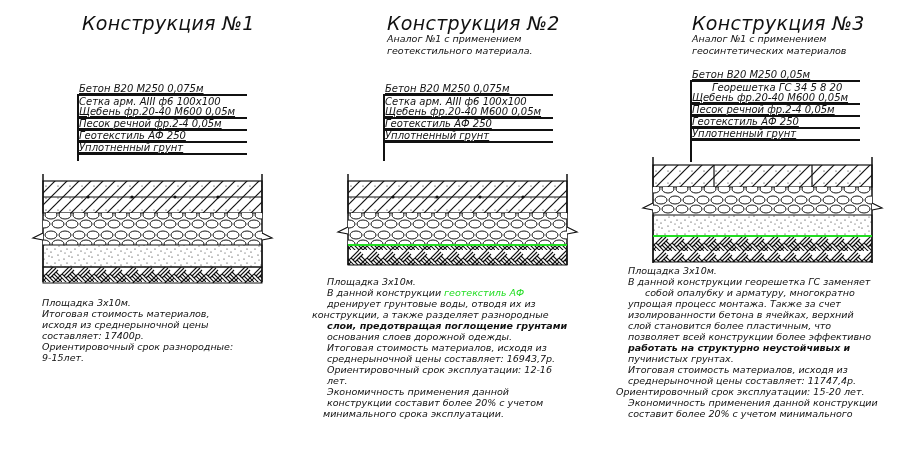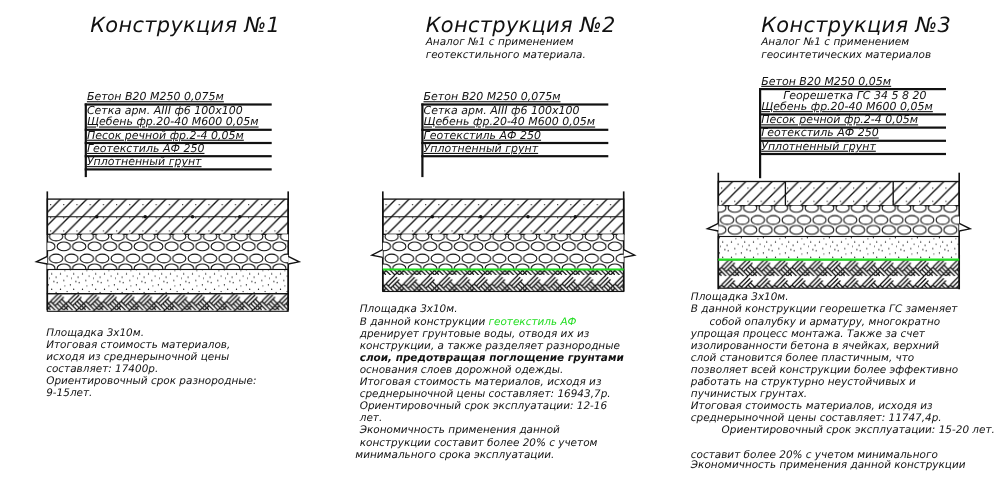--- a/index.html
+++ b/index.html
@@ -126,21 +126,21 @@
     <rect x="13" y="43" width="219" height="32" fill="url(#stones)"></rect>
     <path d="M13,57 L3,62 L13,64 M232,57 L242,62 L232,64" stroke="#111" stroke-width="1.2" fill="#fff"></path>
     <rect x="13" y="75" width="219" height="20" fill="url(#soil)" stroke="#111" stroke-width="1"></rect>
     <line x1="13" y1="75" x2="232" y2="75" stroke="#22dd22" stroke-width="2"></line>
   </svg>
 
   <div>
     <div class="desc" style="left:327px;top:276px;">Площадка 3х10м.</div>
     <div class="desc" style="left:327px;top:287px;"><span>В данной конструкции </span><span class="hl">геотекстиль АФ</span></div>
     <div class="desc" style="left:327px;top:298px;">дренирует грунтовые воды, отводя их из</div>
-    <div class="desc" style="left:327px;top:309px;text-align:right;">конструкции, а также разделяет разнородные</div>
+    <div class="desc" style="left:312px;top:309px;text-align:right;">конструкции, а также разделяет разнородные</div>
     <div class="desc" style="left:327px;top:320px;font-weight:bold;">слои, предотвращая поглощение грунтами</div>
     <div class="desc" style="left:327px;top:331px;">основания слоев дорожной одежды.</div>
     <div class="desc" style="left:327px;top:342px;">Итоговая стоимость материалов, исходя из</div>
     <div class="desc" style="left:327px;top:353px;">среднерыночной цены составляет: 16943,7р.</div>
     <div class="desc" style="left:327px;top:364px;">Ориентировочный срок эксплуатации: 12-16</div>
     <div class="desc" style="left:327px;top:375px;">лет.</div>
     <div class="desc" style="left:327px;top:386px;">Экономичность применения данной</div>
     <div class="desc" style="left:327px;top:397px;">конструкции составит более 20% с учетом</div>
     <div class="desc" style="left:323px;top:408px;">минимального срока эксплуатации.</div>
   </div>
@@ -180,22 +180,22 @@
   </svg>
 
   <div>
     <div class="desc" style="left:628px;top:265px;">Площадка 3х10м.</div>
     <div class="desc" style="left:628px;top:276px;">В данной конструкции георешетка ГС заменяет</div>
     <div class="desc" style="left:628px;top:287px;margin-left:17px;">собой опалубку и арматуру, многократно</div>
     <div class="desc" style="left:628px;top:298px;">упрощая процесс монтажа. Также за счет</div>
     <div class="desc" style="left:628px;top:309px;">изолированности бетона в ячейках, верхний</div>
     <div class="desc" style="left:628px;top:320px;">слой становится более пластичным, что</div>
     <div class="desc" style="left:628px;top:331px;">позволяет всей конструкции более эффективно</div>
-    <div class="desc" style="left:628px;top:342px;">работать на структурно неустойчивых и</div>
+    <div class="desc" style="left:628px;top:342px;font-weight:bold;">работать на структурно неустойчивых и</div>
     <div class="desc" style="left:628px;top:353px;">пучинистых грунтах.</div>
     <div class="desc" style="left:628px;top:364px;">Итоговая стоимость материалов, исходя из</div>
     <div class="desc" style="left:628px;top:375px;">среднерыночной цены составляет: 11747,4р.</div>
-    <div class="desc" style="left:656px;top:386px;">Ориентировочный срок эксплуатации: 15-20 лет.</div>
-    <div class="desc" style="left:628px;top:397px;margin-top:20px;">Экономичность применения данной конструкции</div>
+    <div class="desc" style="left:616px;top:386px;">Ориентировочный срок эксплуатации: 15-20 лет.</div>
+    <div class="desc" style="left:628px;top:397px;">Экономичность применения данной конструкции</div>
     <div class="desc" style="left:628px;top:408px;">составит более 20% с учетом минимального</div>
     <div class="desc" style="left:628px;top:419px;margin-top:44px;">срока эксплуатации.</div>
   </div>
 </div>
 
 </body></html>

